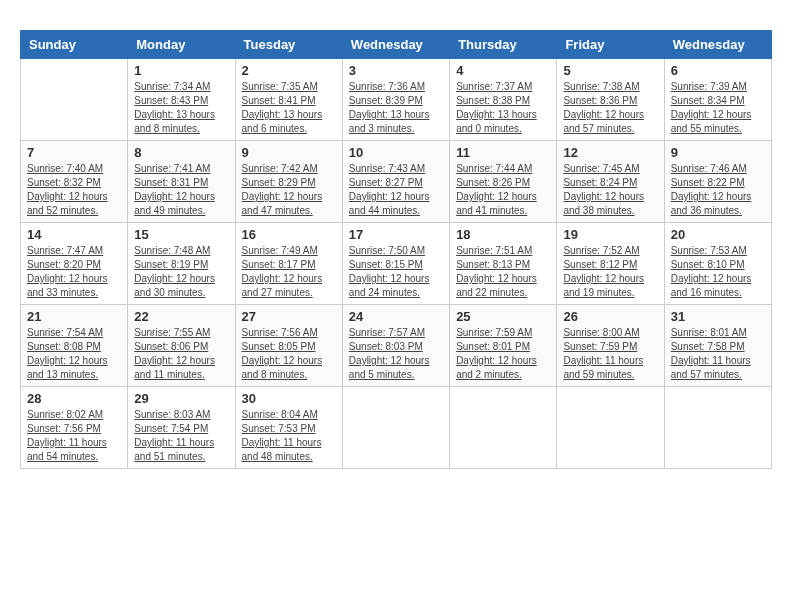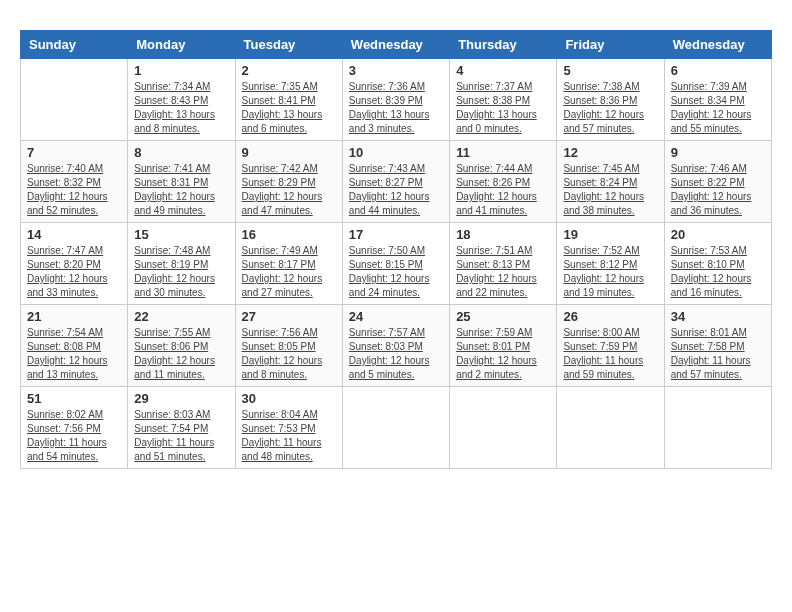--- a/index.html
+++ b/index.html
@@ -214,27 +214,27 @@
         </td>
         <td>
           <div class="day-number">25</div>
           <div class="day-info">Sunrise: 7:59 AM<br>Sunset: 8:01 PM<br>Daylight: 12 hours and 2 minutes.</div>
         </td>
         <td>
           <div class="day-number">26</div>
           <div class="day-info">Sunrise: 8:00 AM<br>Sunset: 7:59 PM<br>Daylight: 11 hours and 59 minutes.</div>
         </td>
         <td>
-          <div class="day-number">34</div>
+          <div class="day-number">31</div>
           <div class="day-info">Sunrise: 8:01 AM<br>Sunset: 7:58 PM<br>Daylight: 11 hours and 57 minutes.</div>
         </td>
       </tr>
       <tr>
         <td>
-          <div class="day-number">51</div>
+          <div class="day-number">28</div>
           <div class="day-info">Sunrise: 8:02 AM<br>Sunset: 7:56 PM<br>Daylight: 11 hours and 54 minutes.</div>
         </td>
         <td>
           <div class="day-number">29</div>
           <div class="day-info">Sunrise: 8:03 AM<br>Sunset: 7:54 PM<br>Daylight: 11 hours and 51 minutes.</div>
         </td>
         <td>
           <div class="day-number">30</div>
           <div class="day-info">Sunrise: 8:04 AM<br>Sunset: 7:53 PM<br>Daylight: 11 hours and 48 minutes.</div>
         </td>

